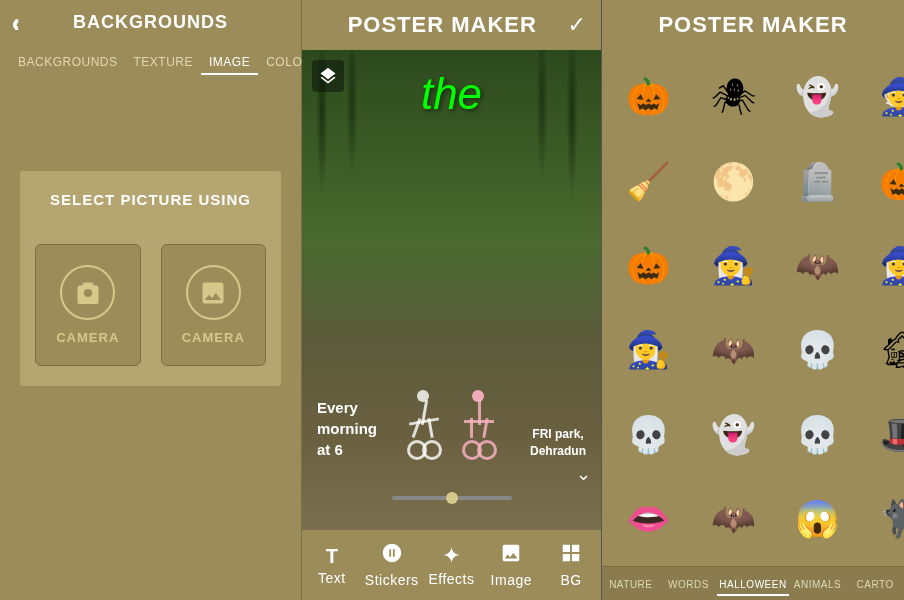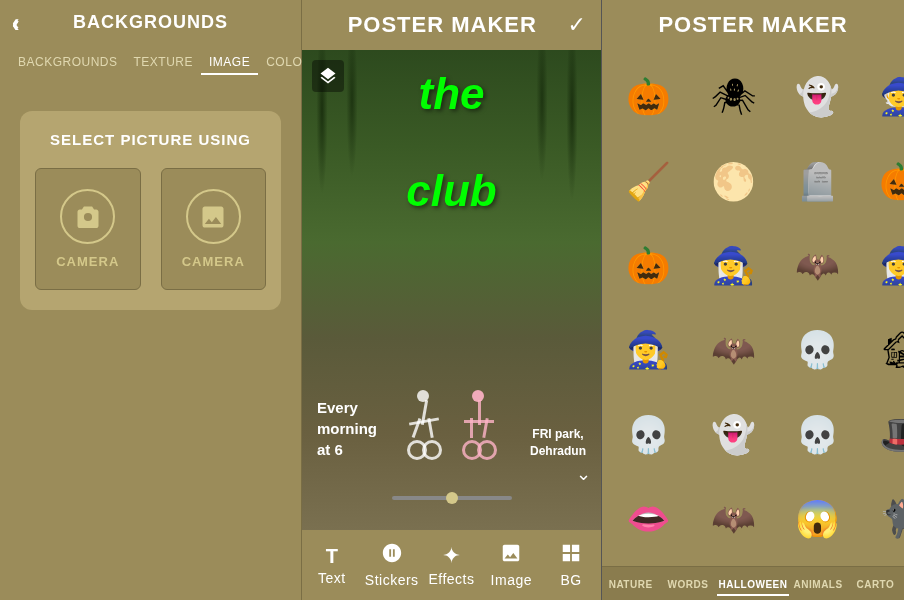--- a/index.html
+++ b/index.html
@@ -61,27 +61,28 @@
       cursor: pointer;
       letter-spacing: 0.5px;
     }
 
     .tab-item.active {
       color: #fff;
       border-bottom: 2px solid #fff;
     }
 
     .select-picture-box {
-      margin: 36px 20px 20px;
+      margin: 96px 20px 20px;
       background: #b5a570;
-      border-radius: 12px;
+      border-radius: 3px;
       padding: 20px 15px;
       display: flex;
       flex-direction: column;
       align-items: center;
+      gap: 16px;
     }
 
     .select-picture-label {
       font-size: 15px;
       font-weight: bold;
       color: #fff;
       margin-bottom: 20px;
       letter-spacing: 1px;
     }
 
@@ -193,21 +194,21 @@
         radial-gradient(ellipse 8px 130px at 270px 60px, rgba(20,40,10,0.8) 0%, transparent 70%),
         radial-gradient(ellipse 8px 115px at 240px 50px, rgba(20,40,10,0.7) 0%, transparent 70%);
     }
 
     .poster-text-main {
       position: absolute;
       top: 20px;
       left: 50%;
       transform: translateX(-50%);
       font-size: 44px;
-      font-weight: 700;
+      font-weight: 400;
       color: #00ff00;
       text-align: center;
       font-style: italic;
       line-height: 1.1;
       text-shadow: 2px 2px 4px rgba(0,0,0,0.5);
       width: 180px;
     }
 
     .poster-bottom-left {
       position: absolute;
@@ -329,21 +330,20 @@
       justify-content: center;
       cursor: pointer;
       font-size: 36px;
     }
 
     .sticker-tabs {
       display: flex;
       background: #8a7c4e;
       border-top: 1px solid #7a6e45;
       padding: 8px 0 4px;
-      font-weight: bold;
     }
 
     .sticker-tab {
       flex: 1;
       text-align: center;
       font-size: 10px;
       color: #e0d8b0;
       cursor: pointer;
       padding: 4px 2px;
       letter-spacing: 0.5px;
@@ -406,21 +406,20 @@
 
       <div class="layers-btn">
         <svg width="20" height="20" viewBox="0 0 24 24" fill="white">
           <path d="M11.99 18.54l-7.37-5.73L3 14.07l9 7 9-7-1.63-1.27-7.38 5.74zM12 16l7.36-5.73L21 9l-9-7-9 7 1.63 1.27L12 16z"></path>
         </svg>
       </div>
 
       <div class="poster-text-main">
         <span>the</span><br>
         <br>
-        <span>club</span>
       </div>
 
       <div style="position:absolute; bottom:70px; left:50%; transform:translateX(-50%); display:flex; gap:20px;">
         <div style="width:35px;height:70px;position:relative;">
           <div style="width:12px;height:12px;border-radius:50%;background:rgba(255,255,255,0.8);position:absolute;top:0;left:10px;"></div>
           <div style="width:3px;height:25px;background:rgba(255,255,255,0.8);position:absolute;top:10px;left:16px;transform:rotate(10deg);"></div>
           <div style="width:30px;height:3px;background:rgba(255,255,255,0.8);position:absolute;top:30px;left:2px;transform:rotate(-10deg);"></div>
           <div style="width:3px;height:20px;background:rgba(255,255,255,0.8);position:absolute;top:28px;left:8px;transform:rotate(20deg);"></div>
           <div style="width:3px;height:20px;background:rgba(255,255,255,0.8);position:absolute;top:28px;left:22px;transform:rotate(-10deg);"></div>
           <div style="width:20px;height:20px;border:3px solid rgba(255,255,255,0.8);border-radius:50%;position:absolute;bottom:0;left:0;"></div>

